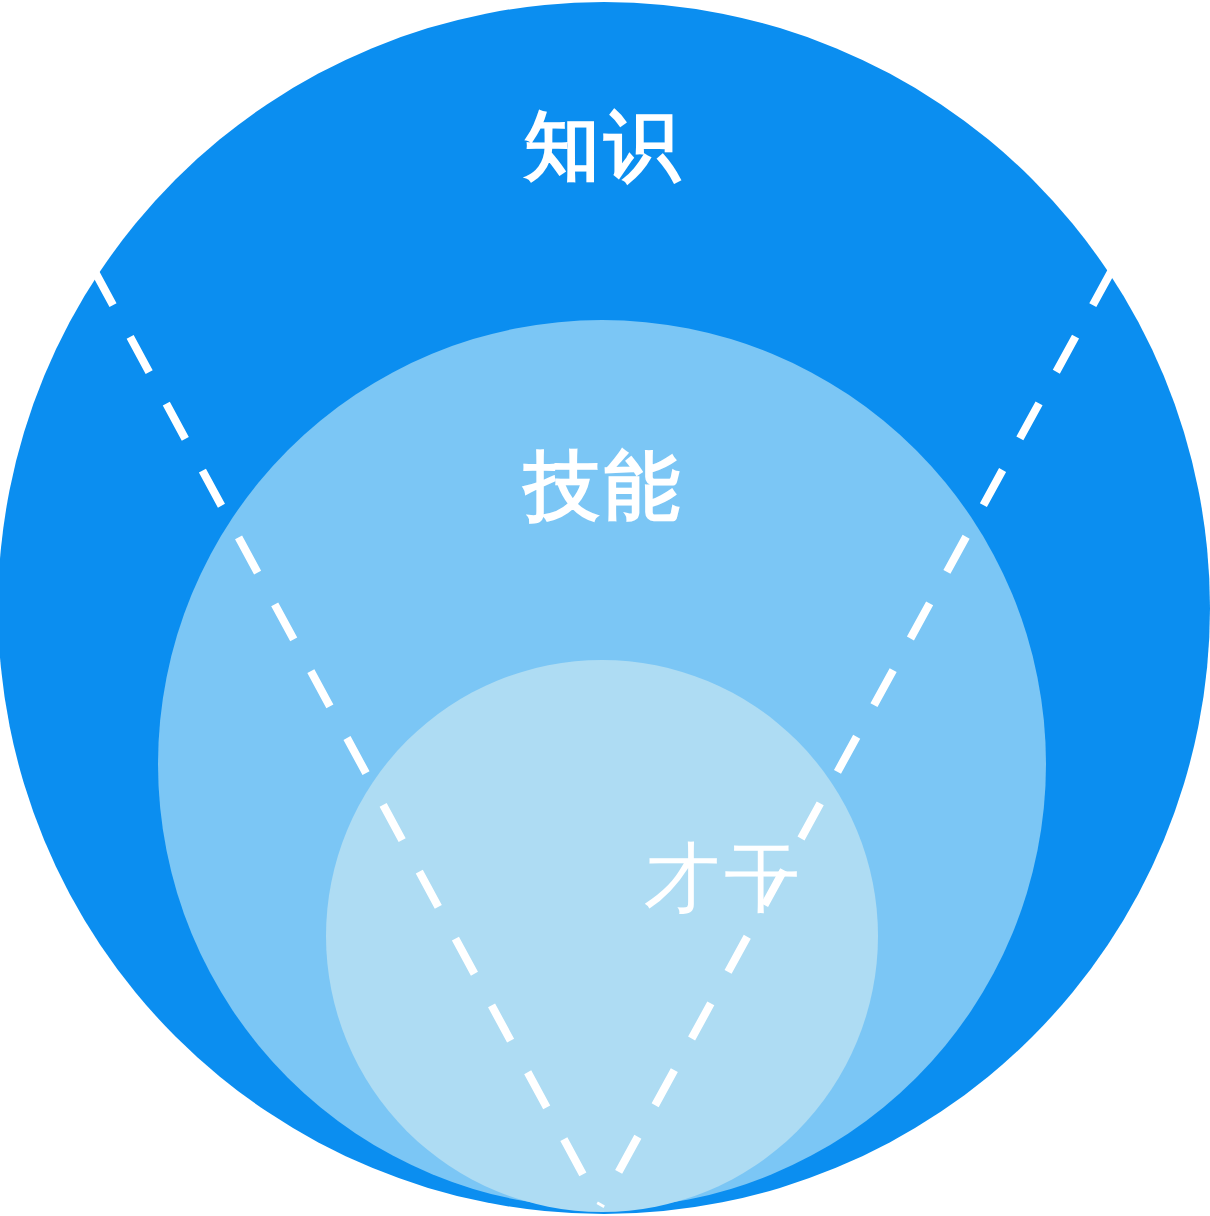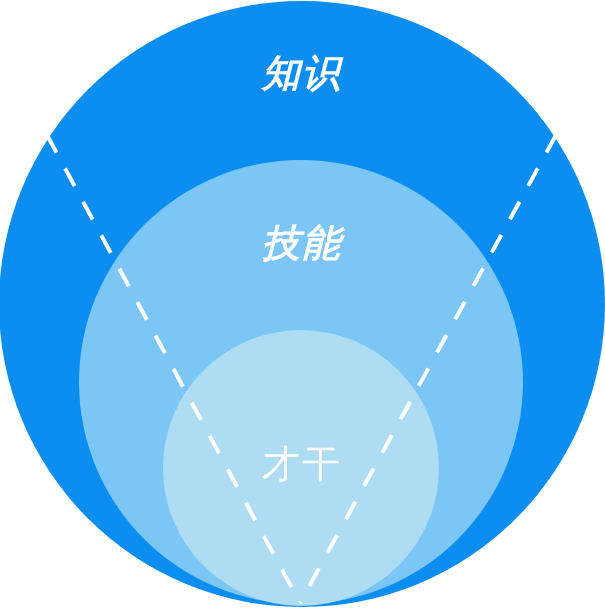--- a/index.html
+++ b/index.html
@@ -8,28 +8,28 @@
     .label {
       position: absolute;
       width: 200px;
       text-align: center;
       color: #ffffff;
       font-family: "DejaVu Sans", sans-serif;
       font-size: 38px;
       line-height: 44px;
       letter-spacing: 2px;
     }
-    .label.bold { font-weight: bold; font-style: italic; }
+    .label.bold { font-weight: bold; }
   </style>
 </head>
 <body>
 
 <svg id="diagram" width="605" height="608" viewBox="0 0 605 608" xmlns="http://www.w3.org/2000/svg">
   <circle cx="302" cy="304" r="303" fill="#0b8ef0"></circle>
   <circle cx="301" cy="382" r="222" fill="#7bc6f5"></circle>
   <circle cx="301" cy="468" r="138" fill="#aedcf3"></circle>
   <line x1="47" y1="135" x2="300" y2="603" stroke="#ffffff" stroke-width="4" stroke-dasharray="20 18"></line>
   <line x1="556" y1="135" x2="300" y2="603" stroke="#ffffff" stroke-width="4" stroke-dasharray="20 18"></line>
 </svg>
 
 <div class="label bold" style="left:202px; top:51px;">知识</div>
 <div class="label bold" style="left:202px; top:221px;text-align:center;">技能</div>
-<div class="label" style="left:202px; top:442px;">才干</div>
+<div class="label" style="left:202px; top:417px;text-align:right;">才干</div>
 
 </body></html>

